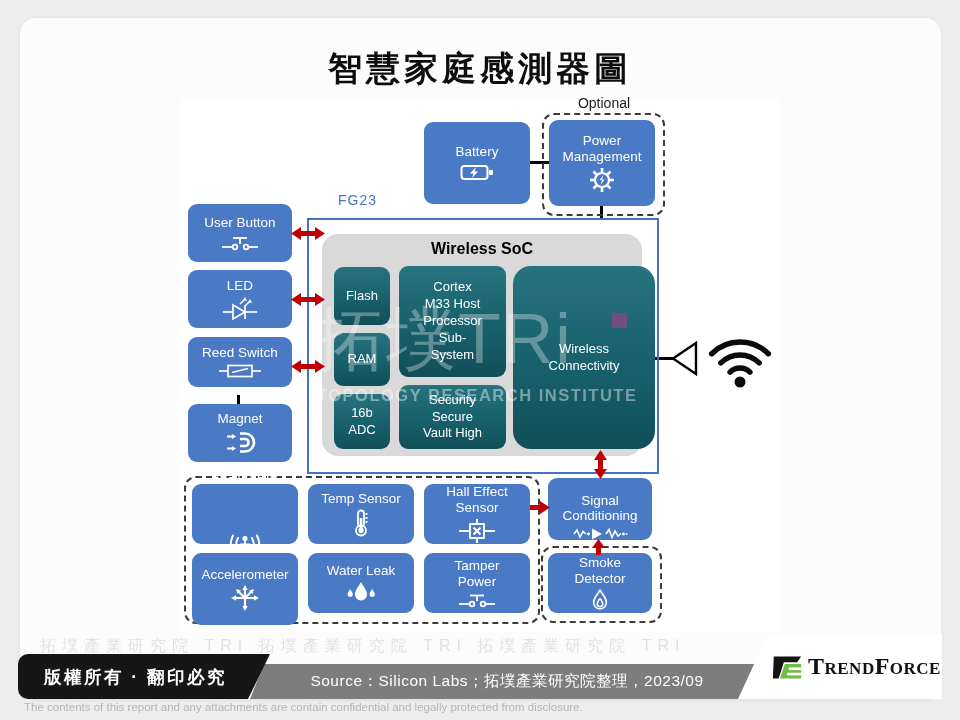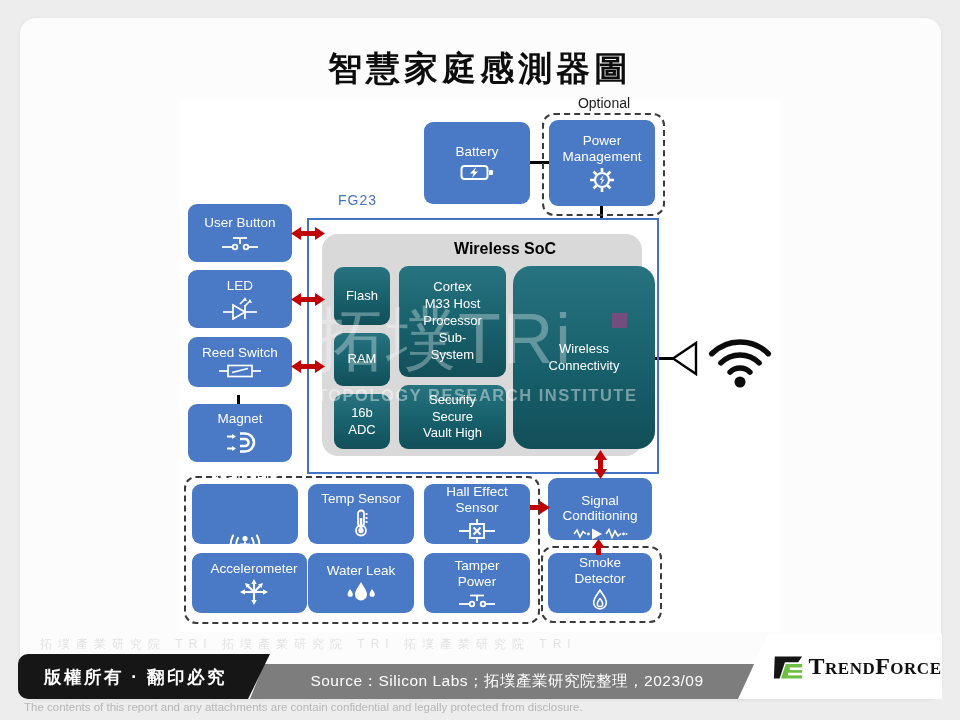--- a/index.html
+++ b/index.html
@@ -10,32 +10,32 @@
   .diagram{position:absolute;left:180px;top:100px;width:600px;height:532px;background:#ffffff;}
   .page-title{position:absolute;left:180px;top:46px;width:600px;text-align:center;font-family:Liberation Sans, sans-serif;font-size:34px;font-weight:bold;letter-spacing:4px;color:#0d0d0d;}
   .optional{position:absolute;left:552px;top:95px;width:104px;text-align:center;font-size:14px;color:#1c1c1c;}
   .chip-label{position:absolute;left:338px;top:192px;font-size:14px;color:#4472c4;letter-spacing:1px;}
   
   .bluebox{position:absolute;background:#4a79c5;border-radius:9px;color:#fff;display:flex;flex-direction:column;align-items:center;justify-content:center;gap:3px;text-align:center;font-size:13.5px;line-height:1.15;}
   .bluebox .lbl{white-space:pre-line;}
   
   .tealbox{position:absolute;background:linear-gradient(180deg,#27737f 0%,#17606c 55%,#124f59 100%);border-radius:9px;color:#fff;display:flex;align-items:center;justify-content:center;text-align:center;font-size:13px;line-height:1.3;white-space:pre-line;}
   .soc{position:absolute;left:322px;top:234px;width:320px;height:222px;background:#d9d9d9;border-radius:16px;}
-  .soc-title{position:absolute;left:322px;top:240px;width:320px;text-align:center;font-size:16px;font-weight:600;color:#000;padding-left:23px;}
+  .soc-title{position:absolute;left:322px;top:240px;width:320px;text-align:center;font-size:16px;font-weight:600;color:#000;}
   .fgrect{position:absolute;left:307px;top:218px;width:348px;height:252px;border:2px solid #4472c4;}
   .dashedrect{position:absolute;border:2.5px dashed #3b3b3b;border-radius:12px;}
   .connector{position:absolute;background:#000;}
   .wm-big{position:absolute;left:314px;top:293px;font-size:70px;font-weight:normal;letter-spacing:2px;color:rgba(255,255,255,0.32);pointer-events:none;}
   .wm-sub{position:absolute;left:317px;top:386px;font-size:16.5px;font-weight:bold;letter-spacing:1.5px;color:rgba(255,255,255,0.42);pointer-events:none;}
   .wm-square{position:absolute;left:612px;top:313px;width:15px;height:15px;background:#7c4a7e;opacity:.9;}
-  .wm-row{position:absolute;left:40px;top:636px;width:860px;font-size:12px;letter-spacing:6px;color:rgba(90,90,90,0.16);white-space:nowrap;overflow:hidden;}
+  .wm-row{position:absolute;left:40px;top:636px;width:860px;font-size:16px;letter-spacing:6px;color:rgba(90,90,90,0.16);white-space:nowrap;overflow:hidden;}
   
   .banner-black{position:absolute;left:18px;top:654px;width:252px;height:45px;background:#161616;border-radius:10px 0 0 10px;clip-path:polygon(0 0,100% 0,calc(100% - 22px) 100%,0 100%);z-index:3;display:flex;align-items:center;padding-left:26px;box-sizing:border-box;color:#fff;font-size:17.5px;font-weight:bold;letter-spacing:2.5px;}
   .banner-gray{position:absolute;left:250px;top:664px;width:514px;height:35px;background:#7d7d7d;clip-path:polygon(14px 0,100% 0,calc(100% - 16px) 100%,0 100%);z-index:2;display:flex;align-items:center;justify-content:center;color:#fff;font-size:15.5px;letter-spacing:.5px;}
-  .logo-panel{position:absolute;left:738px;top:634px;width:204px;height:65px;background:#fff;clip-path:polygon(30px 0,100% 0,100% 100%,0 100%);z-index:4;display:flex;align-items:center;justify-content:center;}
+  .logo-panel{position:absolute;left:738px;top:634px;width:204px;height:65px;background:#fff;clip-path:polygon(30px 0,100% 0,100% 100%,0 100%);z-index:4;display:flex;align-items:center;}
   .brand-text{font-family:"Liberation Serif","DejaVu Serif",serif;font-variant:small-caps;font-size:24px;font-weight:700;color:#101010;letter-spacing:.5px;margin-left:6px;}
   .disclaimer{position:absolute;left:24px;top:701px;font-size:11.5px;color:#b6b6b6;}
   svg{display:block;}
   .red{fill:#c00000;}
   .redline{stroke:#c00000;}
 </style>
 </head>
 <body>
 
 <div id="slide">
@@ -255,21 +255,21 @@
             <line x1="16.5" y1="9.5" x2="23.5" y2="16.5"></line>
             <line x1="23.5" y1="9.5" x2="16.5" y2="16.5"></line>
             <line x1="2" y1="13" x2="13" y2="13"></line>
             <line x1="27" y1="13" x2="38" y2="13"></line>
             <line x1="20" y1="1" x2="20" y2="6"></line>
             <line x1="20" y1="20" x2="20" y2="25"></line>
           </g>
         </svg>
     </span>
   </div>
-  <div class="bluebox" style="left:192px;top:553px;width:106px;height:60px;padding-left:9px;">
+  <div class="bluebox" style="left:192px;top:553px;width:106px;height:72px;">
     <span class="lbl">Accelerometer</span>
     <span>
       <svg width="30" height="26" viewBox="0 0 30 26">
           <g stroke="#fff" stroke-width="2.1" fill="none">
             <line x1="15" y1="13" x2="15" y2="4"></line>
             <line x1="15" y1="13" x2="15" y2="22"></line>
             <line x1="15" y1="13" x2="5" y2="13"></line>
             <line x1="15" y1="13" x2="25" y2="13"></line>
             <line x1="15" y1="13" x2="8.5" y2="6.5"></line>
             <line x1="15" y1="13" x2="21.5" y2="6.5"></line>

